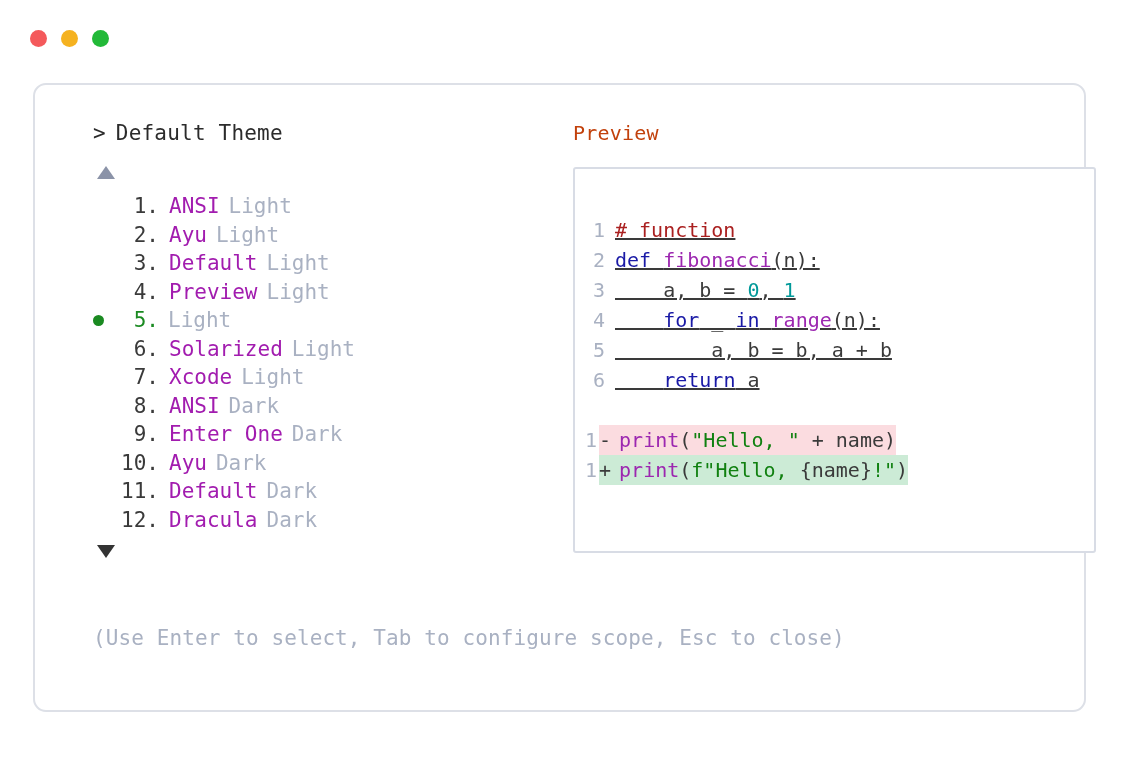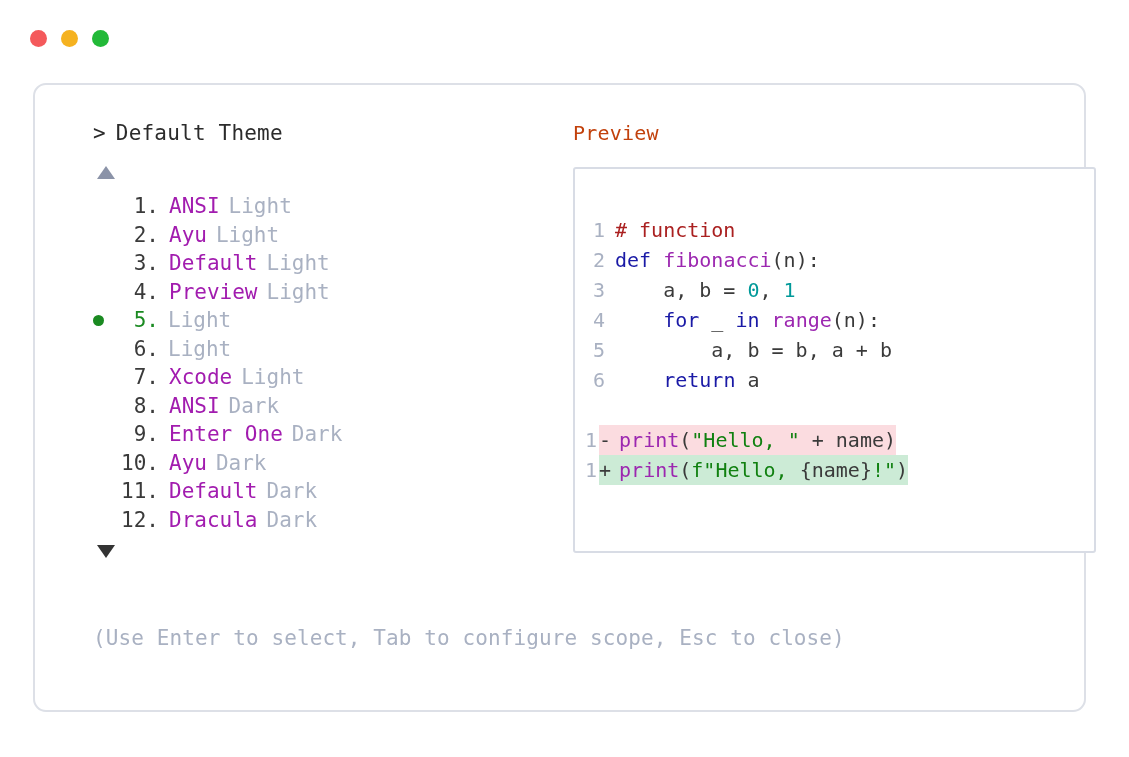--- a/index.html
+++ b/index.html
@@ -176,21 +176,21 @@
     align-items: baseline;
     padding-left: 18px;
   }
   .ln {
     width: 22px;
     flex: none;
     text-align: left;
     color: #A9B1C2;
     padding-right: 8px;
   }
-  .code-txt { color: #3a3a3a; }
+  .code-txt { color: #3a3a3a; text-decoration: underline; }
   .blank-line { height: 30px; }
 
   .diff-line { padding-left: 10px; }
   .diff-line .ln { color: #A9B1C2; padding-right: 6px; width: 14px; }
   .diff-del { background: #FBDCE0; }
   .diff-add { background: #CCEBD6; }
   .diff-sign { color: #3a3a3a; padding-right: 8px; }
 
   
   .t-comment  { color: #AA2020; }
@@ -236,21 +236,21 @@
           </div>
 
           <div class="arrow arrow-up"></div>
 
           <ul class="theme-list" id="theme-list">
               <li class="theme-item"><span class="bullet-slot"></span><span class="idx">1.</span><span class="tname">ANSI</span><span class="tvariant">Light</span></li>
               <li class="theme-item"><span class="bullet-slot"></span><span class="idx">2.</span><span class="tname">Ayu</span><span class="tvariant">Light</span></li>
               <li class="theme-item"><span class="bullet-slot"></span><span class="idx">3.</span><span class="tname">Default</span><span class="tvariant">Light</span></li>
               <li class="theme-item"><span class="bullet-slot"></span><span class="idx">4.</span><span class="tname">Preview</span><span class="tvariant">Light</span></li>
               <li class="theme-item selected"><span class="bullet-slot"><span class="bullet"></span></span><span class="idx">5.</span><span class="tvariant">Light</span></li>
-              <li class="theme-item"><span class="bullet-slot"></span><span class="idx">6.</span><span class="tvariant">Light</span></li>
+              <li class="theme-item"><span class="bullet-slot"></span><span class="idx">6.</span><span class="tname">Solarized</span><span class="tvariant">Light</span></li>
               <li class="theme-item"><span class="bullet-slot"></span><span class="idx">7.</span><span class="tname">Xcode</span><span class="tvariant">Light</span></li>
               <li class="theme-item"><span class="bullet-slot"></span><span class="idx">8.</span><span class="tname">ANSI</span><span class="tvariant">Dark</span></li>
               <li class="theme-item"><span class="bullet-slot"></span><span class="idx">9.</span><span class="tname">Enter One</span><span class="tvariant">Dark</span></li>
               <li class="theme-item"><span class="bullet-slot"></span><span class="idx">10.</span><span class="tname">Ayu</span><span class="tvariant">Dark</span></li>
               <li class="theme-item"><span class="bullet-slot"></span><span class="idx">11.</span><span class="tname">Default</span><span class="tvariant">Dark</span></li>
               <li class="theme-item"><span class="bullet-slot"></span><span class="idx">12.</span><span class="tname">Dracula</span><span class="tvariant">Dark</span></li>
             </ul>
 
           <div class="arrow arrow-down"></div>
         </div>

